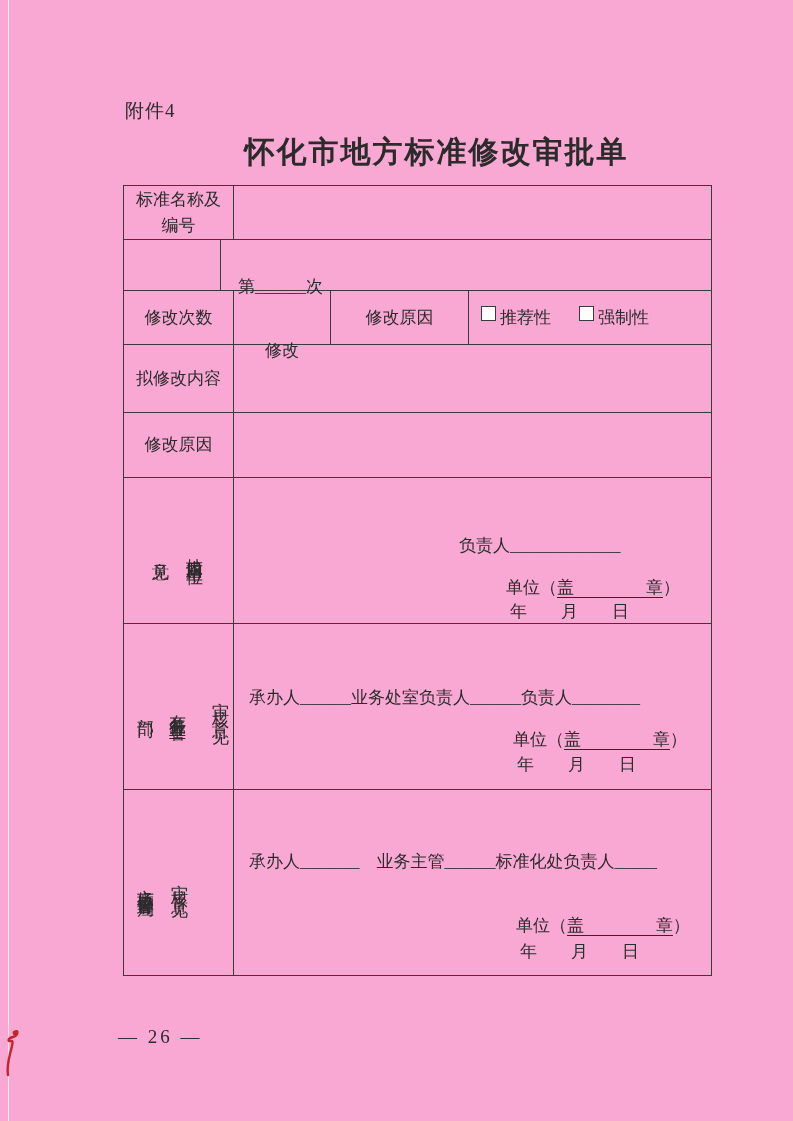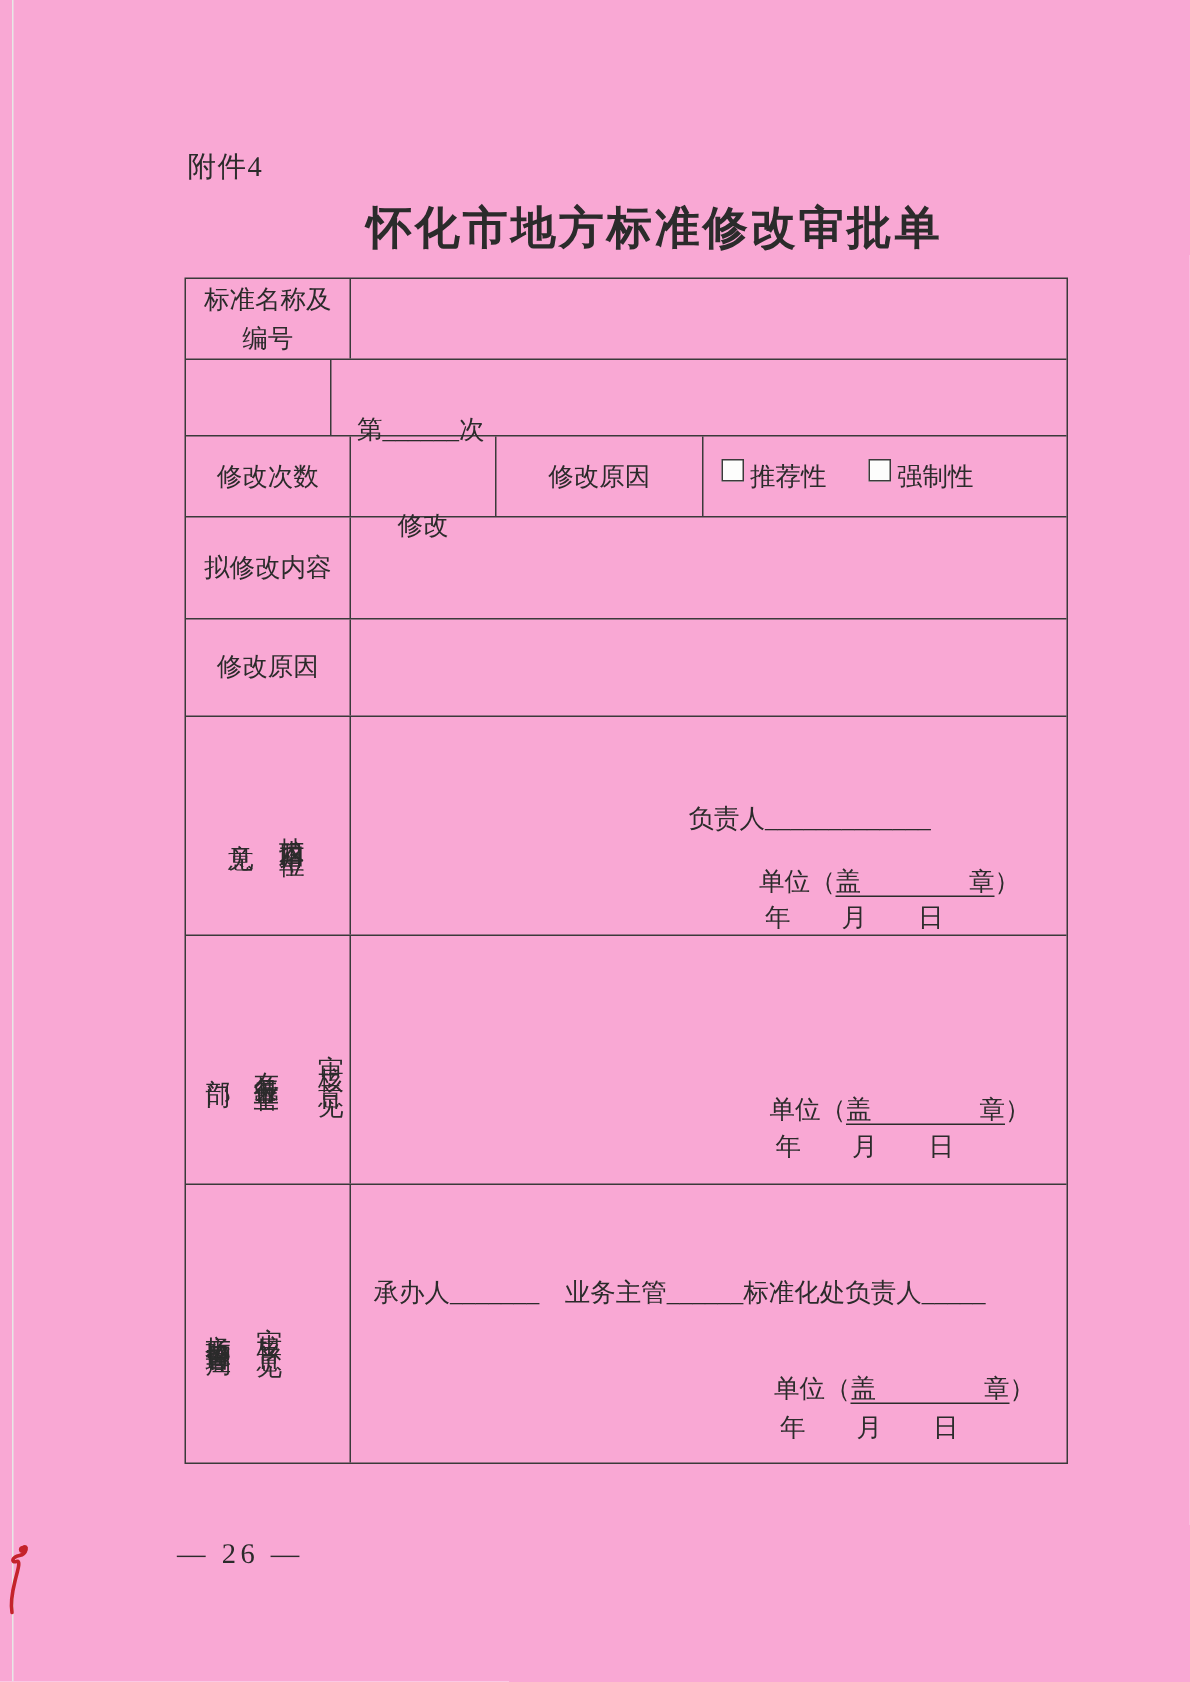--- a/index.html
+++ b/index.html
@@ -108,20 +108,21 @@
       </div>
     </div>
 
     <div class="row h166">
       <div class="cell c1">
         <span class="vcol ls2" style="left:13px;">部门</span>
         <span class="vcol ls2" style="left:45px;">有关行业主管</span>
         <span class="vcol ls9" style="left:88px;">审核意见</span>
       </div>
       <div class="cell wide">
+        <span class="opline" style="left:15px;top:62px;">承办人______业务处室负责人______负责人________</span>
         <span class="opline" style="left:279px;top:104px;">
           <span>单位（</span><span class="stamp-u"><span>盖</span><span class="stamp-gap"></span><span>章</span></span><span>）</span>
         </span>
         <span class="opline" style="left:283px;top:129px;">年　　月　　日</span>
       </div>
     </div>
 
     <div class="row h185">
       <div class="cell c1">
         <span class="vcol ls2" style="left:13px;">市场监督管理局</span>

